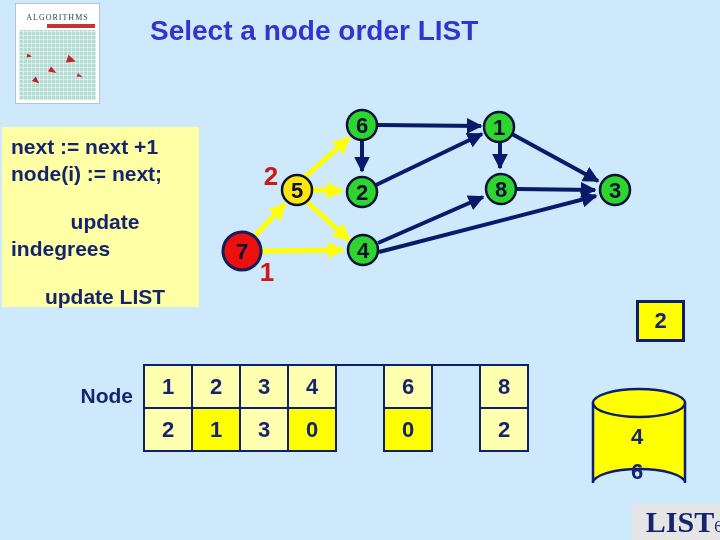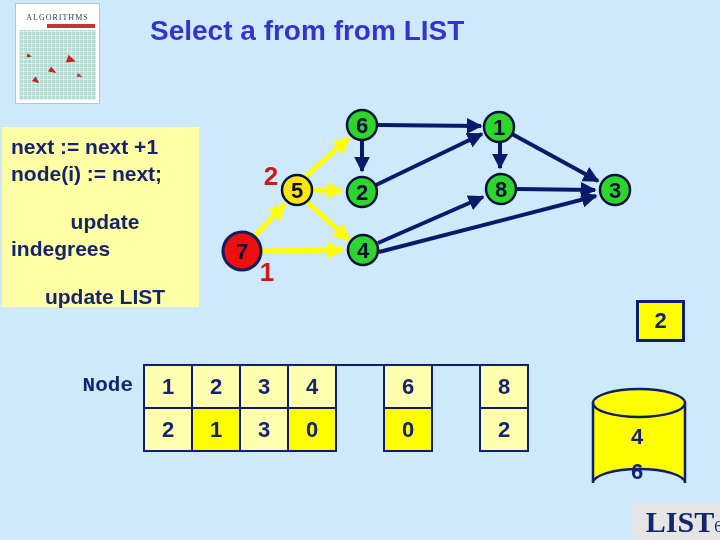--- a/index.html
+++ b/index.html
@@ -85,21 +85,21 @@
     <div class="logo-redbar"></div>
     <div class="logo-art">
       <span class="plane p1"></span>
       <span class="plane p2"></span>
       <span class="plane p3"></span>
       <span class="plane p4"></span>
       <span class="plane p5"></span>
     </div>
   </div>
 
-  <div class="title">Select a from from LIST</div>
+  <div class="title">Select a node order LIST</div>
 
   <div class="codebox">
     <div class="code-line">next := next +1</div>
     <div class="code-line">node(i) := next;</div>
     <div class="code-line code-gap">update</div>
     <div class="code-line">indegrees</div>
     <div class="code-line code-gap">update LIST</div>
   </div>
 
   <svg class="graph-svg" viewBox="0 0 720 540">
@@ -166,21 +166,21 @@
     <g>
       <path class="cyl-body" d="M593,403 L593,483 A46,14 0 0 1 685,483 L685,403 Z"></path>
       <ellipse class="cyl-body" cx="639" cy="403" rx="46" ry="14"></ellipse>
       <text class="cyl-label" x="637" y="444">4</text>
       <text class="cyl-label" x="637" y="479">6</text>
     </g>
   </svg>
 
   <div class="next-box">2</div>
 
-  <div class="row-label" style="left:8px; top:374px;font-family:Liberation Mono, monospace;">Node</div>
+  <div class="row-label" style="left:8px; top:384px;">Node</div>
   <div class="table-topline"></div>
 
   <div class="cell" style="left:143px; top:364px;">1</div>
   <div class="cell" style="left:191px; top:364px;">2</div>
   <div class="cell" style="left:239px; top:364px;">3</div>
   <div class="cell" style="left:287px; top:364px;">4</div>
   <div class="cell" style="left:383px; top:364px;">6</div>
   <div class="cell" style="left:479px; top:364px;">8</div>
 
   <div class="cell" style="left:143px; top:407px;">2</div>

